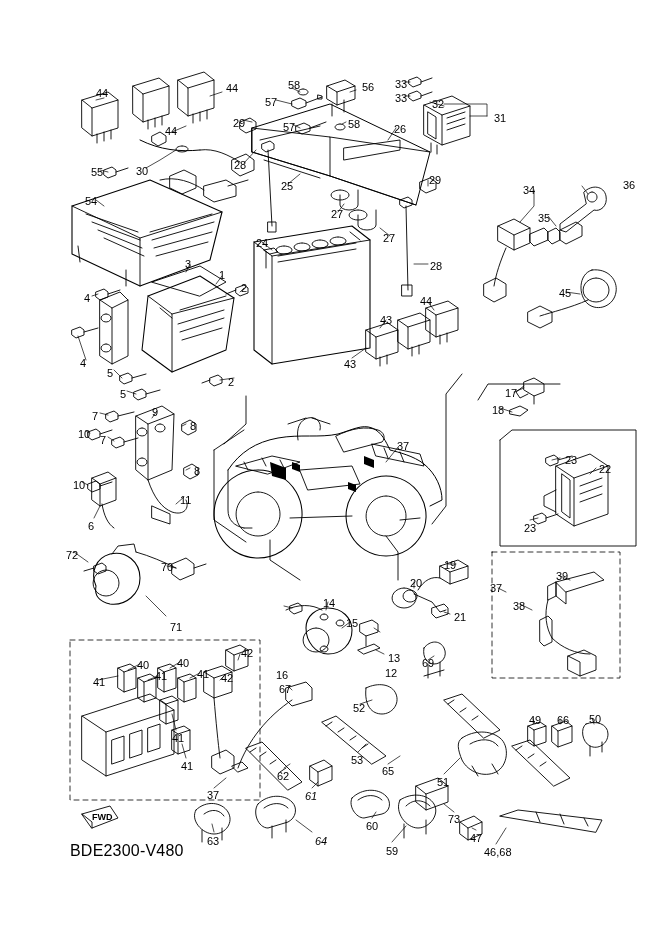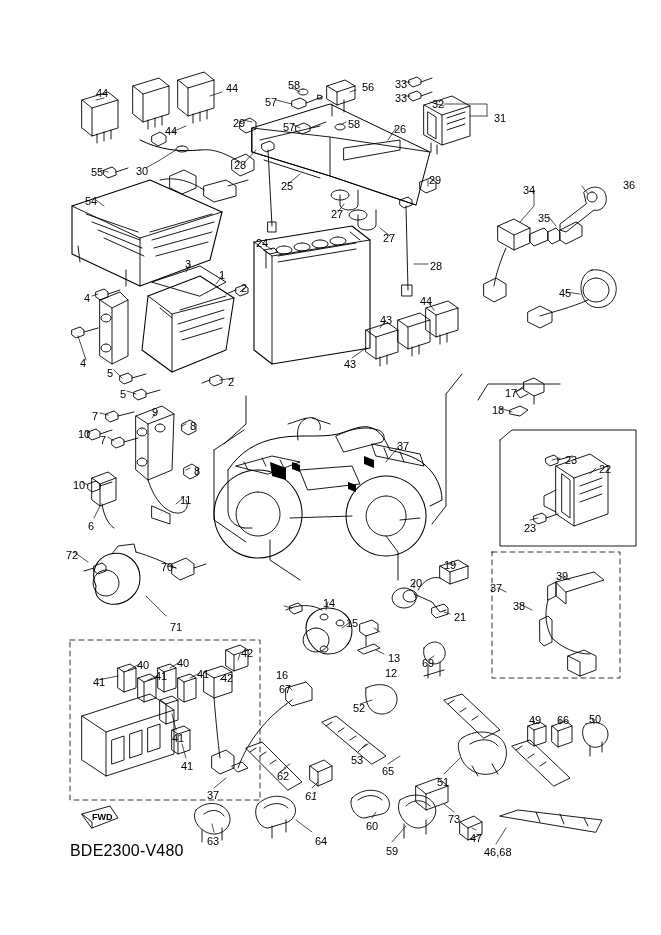--- a/index.html
+++ b/index.html
@@ -623,15 +623,15 @@
       <div class="callout" style="left: 437px; top: 777px;">51</div>
       <div class="callout" style="left: 277px; top: 771px;">62</div>
       <div class="callout" style="left: 207px; top: 790px;">37</div>
       <div class="callout" style="left: 305px; top: 791px; font-style: italic;">61</div>
       <div class="callout" style="left: 366px; top: 821px; text-align: center;">60</div>
       <div class="callout" style="left: 448px; top: 814px;">73</div>
       <div class="callout" style="left: 470px; top: 833px;">47</div>
       <div class="callout" style="left: 484px; top: 847px;">46,68</div>
       <div class="callout" style="left: 386px; top: 846px; text-align: center;">59</div>
       <div class="callout" style="left: 207px; top: 836px;">63</div>
-      <div class="callout" style="left: 315px; top: 836px;">64</div>
+      <div class="callout" style="left: 315px; top: 836px; font-style: italic;">64</div>
     </div>
 </div>
 
 </body></html>

